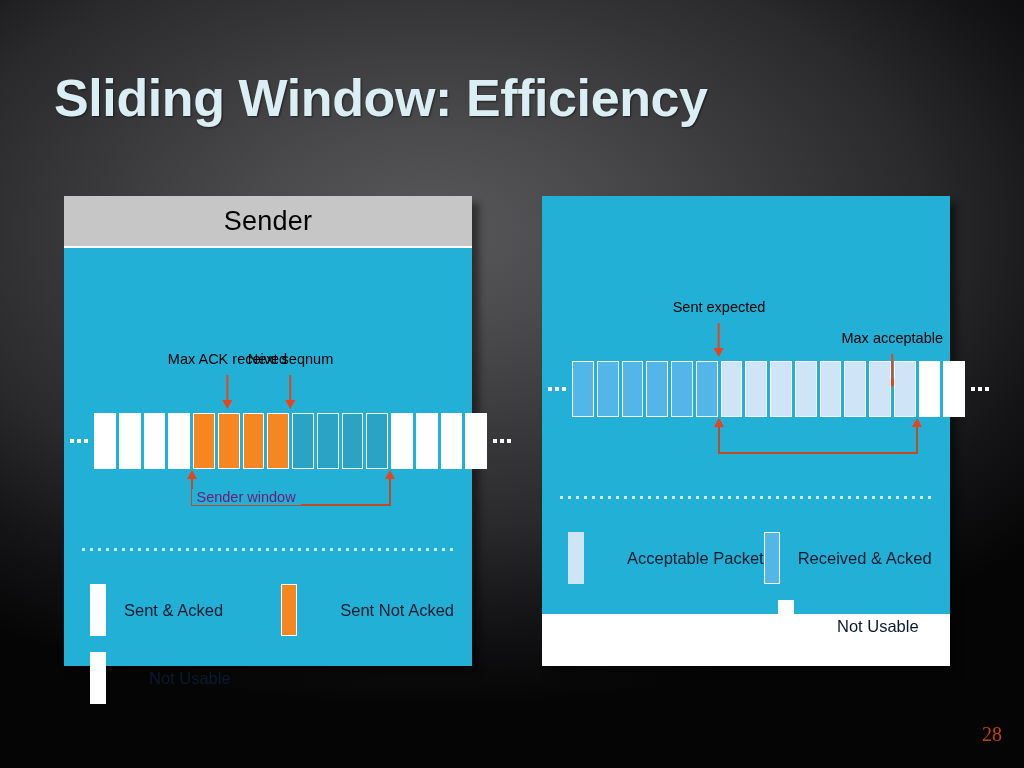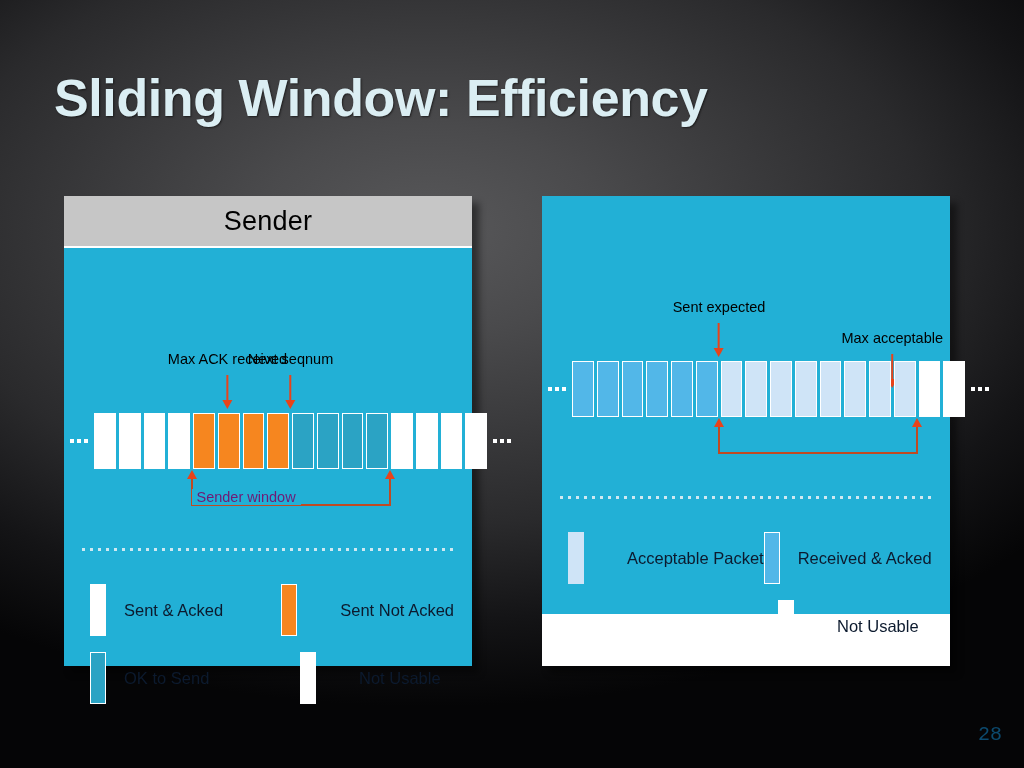--- a/index.html
+++ b/index.html
@@ -230,23 +230,23 @@
     font-size: 16.5px;
     color: #0c1a2e;
     white-space: nowrap;
   }
 
   
   #page-number {
     position: absolute;
     right: 22px;
     bottom: 22px;
-    font-family: Liberation Mono, monospace;
+    font-family: Liberation Serif, serif;
     font-size: 20px;
-    color: #0c4a6e;
+    color: #c2410c;
   }
 </style>
 </head>
 <body>
 
 <div id="slide-title">Sliding Window: Efficiency</div>
 
 <div class="panel" id="panel-sender">
   <div class="panel-header">
     <div class="panel-header-text">Sender</div>
@@ -307,24 +307,20 @@
         <div class="legend-item col1">
           <div class="swatch white"></div>
           <div class="legend-text">Sent &amp; Acked</div>
         </div>
         <div class="legend-item col2">
           <div class="swatch orange"></div>
           <div class="legend-text">Sent Not Acked</div>
         </div>
       </div>
       <div class="legend-row">
-        <div class="legend-item col1">
-          <div class="swatch teal"></div>
-          <div class="legend-text">OK to Send</div>
-        </div>
         <div class="legend-item col2">
           <div class="swatch white"></div>
           <div class="legend-text">Not Usable</div>
         </div>
       </div>
     </div>
 
   </div>
 </div>
 

